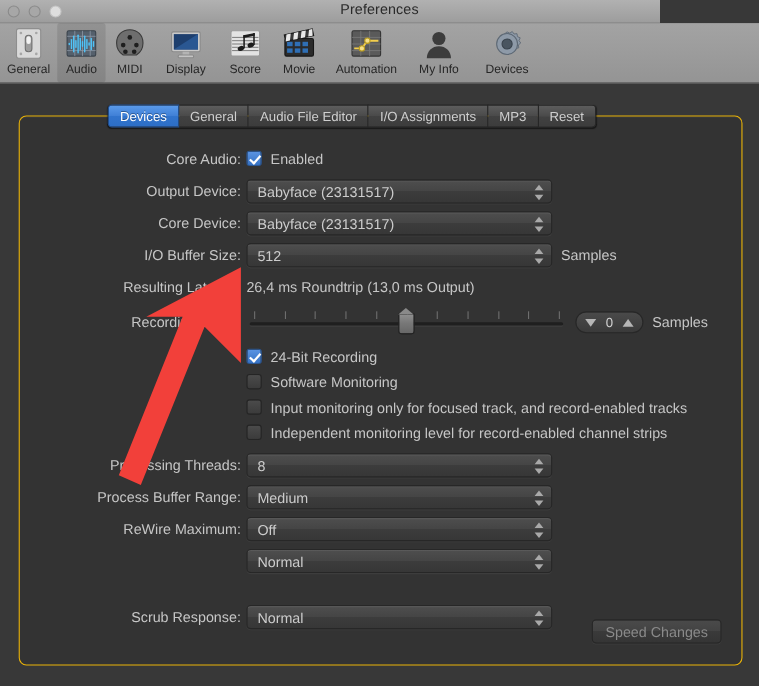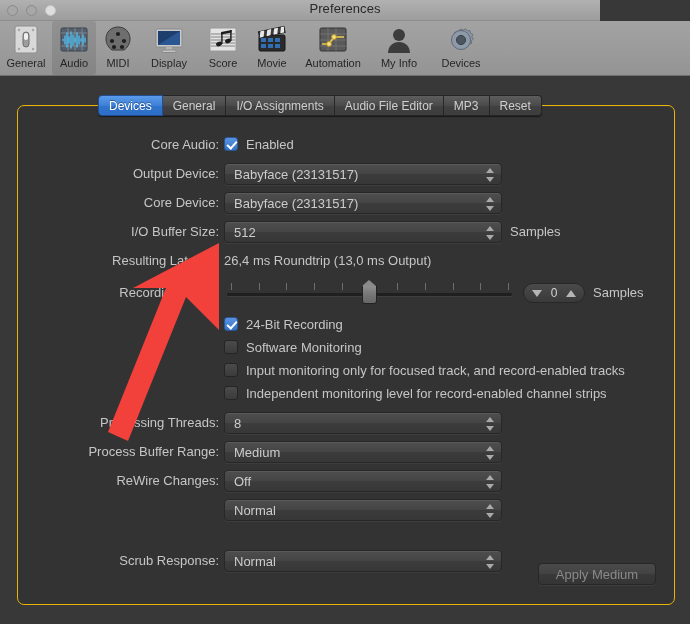--- a/index.html
+++ b/index.html
@@ -509,22 +509,22 @@
           <circle cx="16" cy="16" r="4.6" fill="#4a5560" stroke="#39424c"></circle>
         </svg>
       </div>
       <div class="tblabel">Devices</div>
     </div>
   </div>
 
   <div id="tabbar">
     <div class="tab active">Devices</div>
     <div class="tab">General</div>
+    <div class="tab">Audio File Editor</div>
     <div class="tab">I/O Assignments</div>
-    <div class="tab">Audio File Editor</div>
     <div class="tab">MP3</div>
     <div class="tab">Reset</div>
   </div>
 
   <div id="panel">
 
     <div class="row" style="top:27px;">
       <div class="lbl">Core Audio:</div>
       <div class="cbrow" style="left:206px;top:2px;">
         <div class="cbox on"></div>
@@ -634,21 +634,21 @@
       <div class="popup" style="left:206px;top:1px;width:278px;">
         <div class="pv">Medium</div>
         <div class="stepper">
             <div class="up"></div>
             <div class="dn"></div>
           </div>
       </div>
     </div>
 
     <div class="row" style="top:363px;">
-      <div class="lbl">ReWire Changes:</div>
+      <div class="lbl">ReWire Maximum:</div>
       <div class="popup" style="left:206px;top:1px;width:278px;">
         <div class="pv">Off</div>
         <div class="stepper">
             <div class="up"></div>
             <div class="dn"></div>
           </div>
       </div>
     </div>
 
     <div class="row" style="top:392px;">
@@ -667,19 +667,19 @@
         <div class="pv">Normal</div>
         <div class="stepper">
             <div class="up"></div>
             <div class="dn"></div>
           </div>
       </div>
     </div>
 
   </div>
 
-  <div id="apply-btn">Apply Medium</div>
+  <div id="apply-btn">Speed Changes</div>
 
   <svg id="annotation-arrow" viewBox="0 0 690 624">
     <polygon id="arrow-shape" points="219,243 219,330 186,297 128,441 108,432 166,288 133,288" fill="#f2403a"></polygon>
   </svg>
 
 </div>
 
 </body></html>

